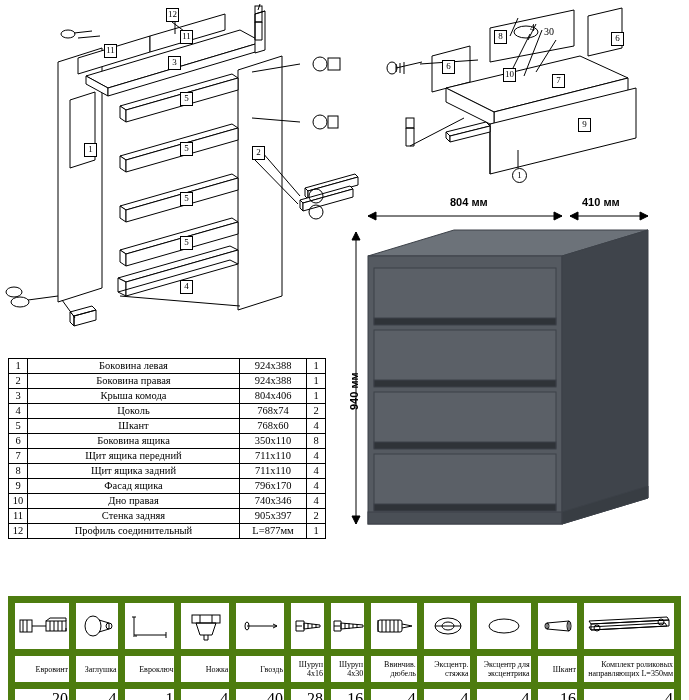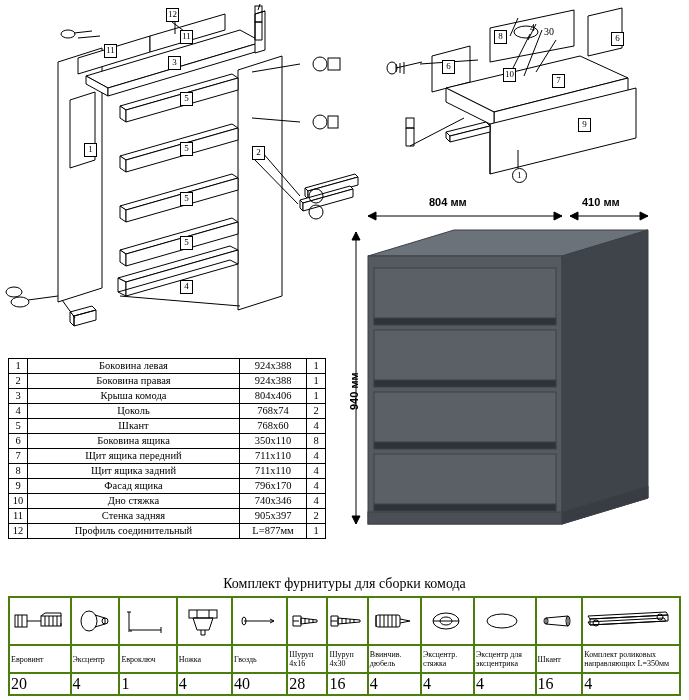--- a/index.html
+++ b/index.html
@@ -51,21 +51,21 @@
 
   
   #kit-title{
     position:absolute;left:0;top:576px;width:689px;text-align:center;
     font-size:14px;font-family:"Liberation Serif",serif;
   }
   #kit{
     position:absolute;left:8px;top:596px;width:673px;
     border-collapse:collapse;font-size:8px;table-layout:fixed;
   }
-  #kit td{border:2px solid #4d7c0f;text-align:left;vertical-align:middle;}
+  #kit td{border:7px solid #4d7c0f;text-align:right;vertical-align:middle;}
   #kit tr.icons td{height:44px;}
   #kit tr.names td{height:26px;font-size:8px;line-height:9px;padding:0 1px;}
   #kit tr.qty td{height:18px;font-size:16px;font-weight:normal;}
 
   svg{display:block;overflow:visible;}
 </style>
 </head>
 <body>
 
 <div class="stage">
@@ -243,21 +243,21 @@
 
         <rect x="44" y="128" width="182" height="7" fill="#2f3338"></rect>
         <rect x="44" y="190" width="182" height="7" fill="#2f3338"></rect>
         <rect x="44" y="252" width="182" height="7" fill="#2f3338"></rect>
         <rect x="44" y="314" width="182" height="7" fill="#2f3338"></rect>
 
         <rect x="38" y="322" width="194" height="12" fill="#4a4f56"></rect>
         <polygon points="232,322 318,296 318,308 232,334" fill="#383d43"></polygon>
       </g>
     </svg>
-    <div class="dimtext" style="position:absolute;left:99px;top:6px;">804 мм</div>
+    <div class="dimtext" style="position:absolute;left:120px;top:6px;">804 мм</div>
     <div class="dimtext" style="position:absolute;left:252px;top:6px;">410 мм</div>
     <div class="dimtext-v" style="position:absolute;left:18px;top:220px;">940 мм</div>
   </div>
 
   <table id="parts">
     <tbody>
       <tr>
         <td class="n">1</td>
         <td class="name">Боковина левая</td>
         <td class="size">924х388</td>
@@ -306,40 +306,39 @@
         <td class="qty">4</td>
       </tr>
       <tr>
         <td class="n">9</td>
         <td class="name">Фасад ящика</td>
         <td class="size">796х170</td>
         <td class="qty">4</td>
       </tr>
       <tr>
         <td class="n">10</td>
-        <td class="name">Дно стяжка</td>
+        <td class="name">Дно правая</td>
         <td class="size">740х346</td>
         <td class="qty">4</td>
       </tr>
       <tr>
         <td class="n">11</td>
         <td class="name">Стенка задняя</td>
         <td class="size">905х397</td>
         <td class="qty">2</td>
       </tr>
       <tr>
         <td class="n">12</td>
         <td class="name">Профиль соединительный</td>
         <td class="size">L=877мм</td>
         <td class="qty">1</td>
       </tr>
     </tbody>
   </table>
 
-  <div id="kit-title">Комплект фурнитуры для сборки комода</div>
 
   <table id="kit">
     <colgroup>
       <col style="width:58px">
         <col style="width:46px">
         <col style="width:54px">
         <col style="width:52px">
       <col style="width:52px">
         <col style="width:38px">
         <col style="width:38px">
@@ -472,21 +471,21 @@
                 <path d="M6 17 L84 13 L84 19 L6 23 Z"></path>
             <path d="M4 20 L80 16 L82 19 L6 23 Z"></path>
             <circle cx="76" cy="15" r="3"></circle>
                 <circle cx="12" cy="21" r="3"></circle>
           </g>
             </svg>
         </td>
       </tr>
       <tr class="names">
         <td>Евровинт</td>
-        <td>Эксцентр</td>
+        <td>Заглушка</td>
         <td>Евроключ</td>
         <td>Ножка</td>
         <td>Гвоздь</td>
         <td>Шуруп 4х16</td>
         <td>Шуруп 4х30</td>
         <td>Ввинчив. дюбель</td>
         <td>Эксцентр. стяжка</td>
         <td>Эксцентр для эксцентрика</td>
         <td>Шкант</td>
         <td>Комплект роликовых направляющих L=350мм</td>

